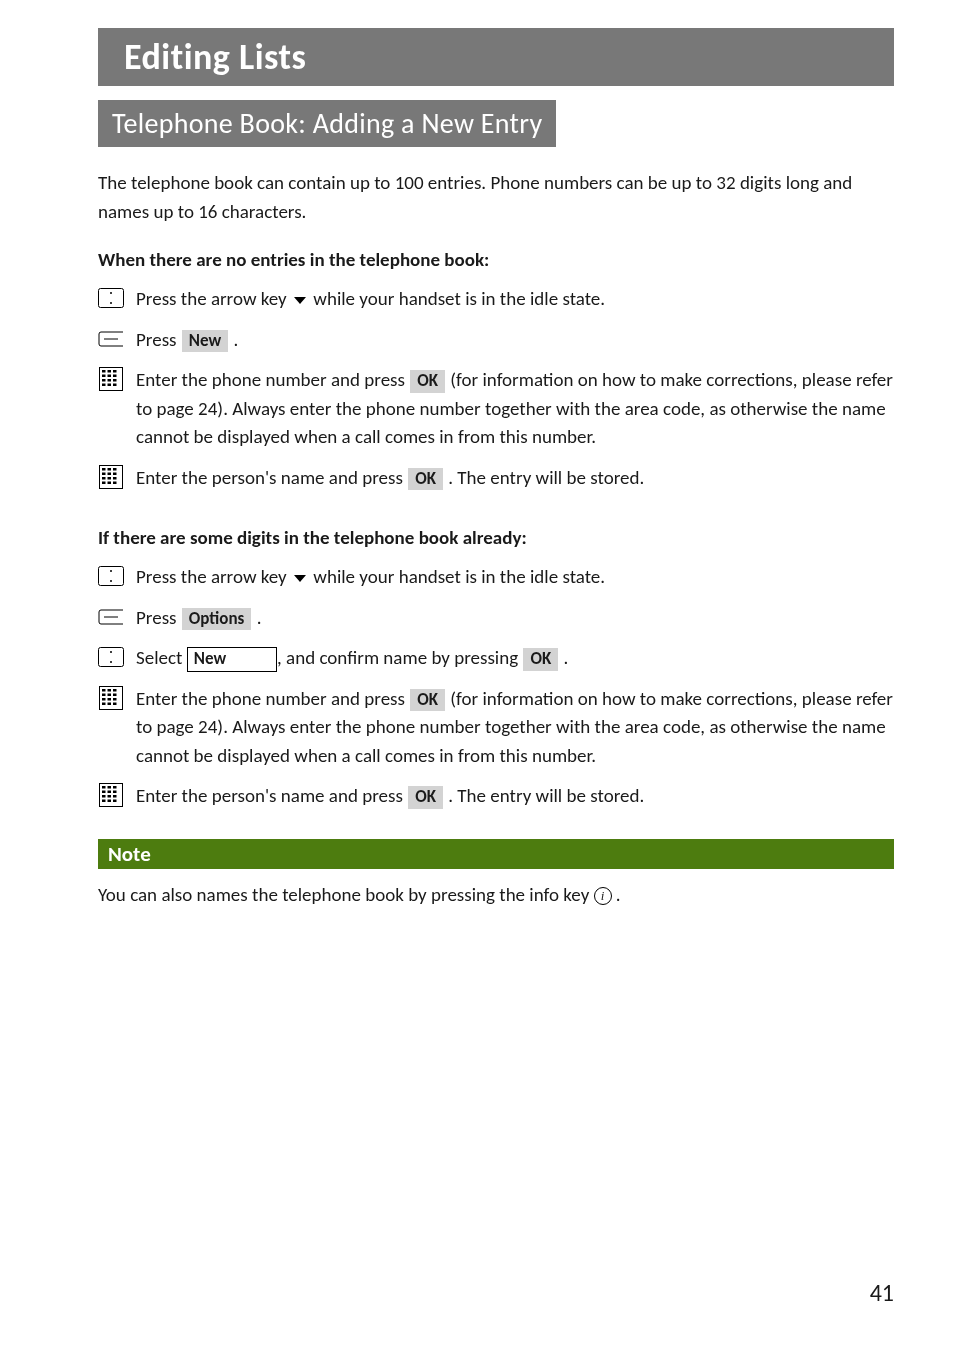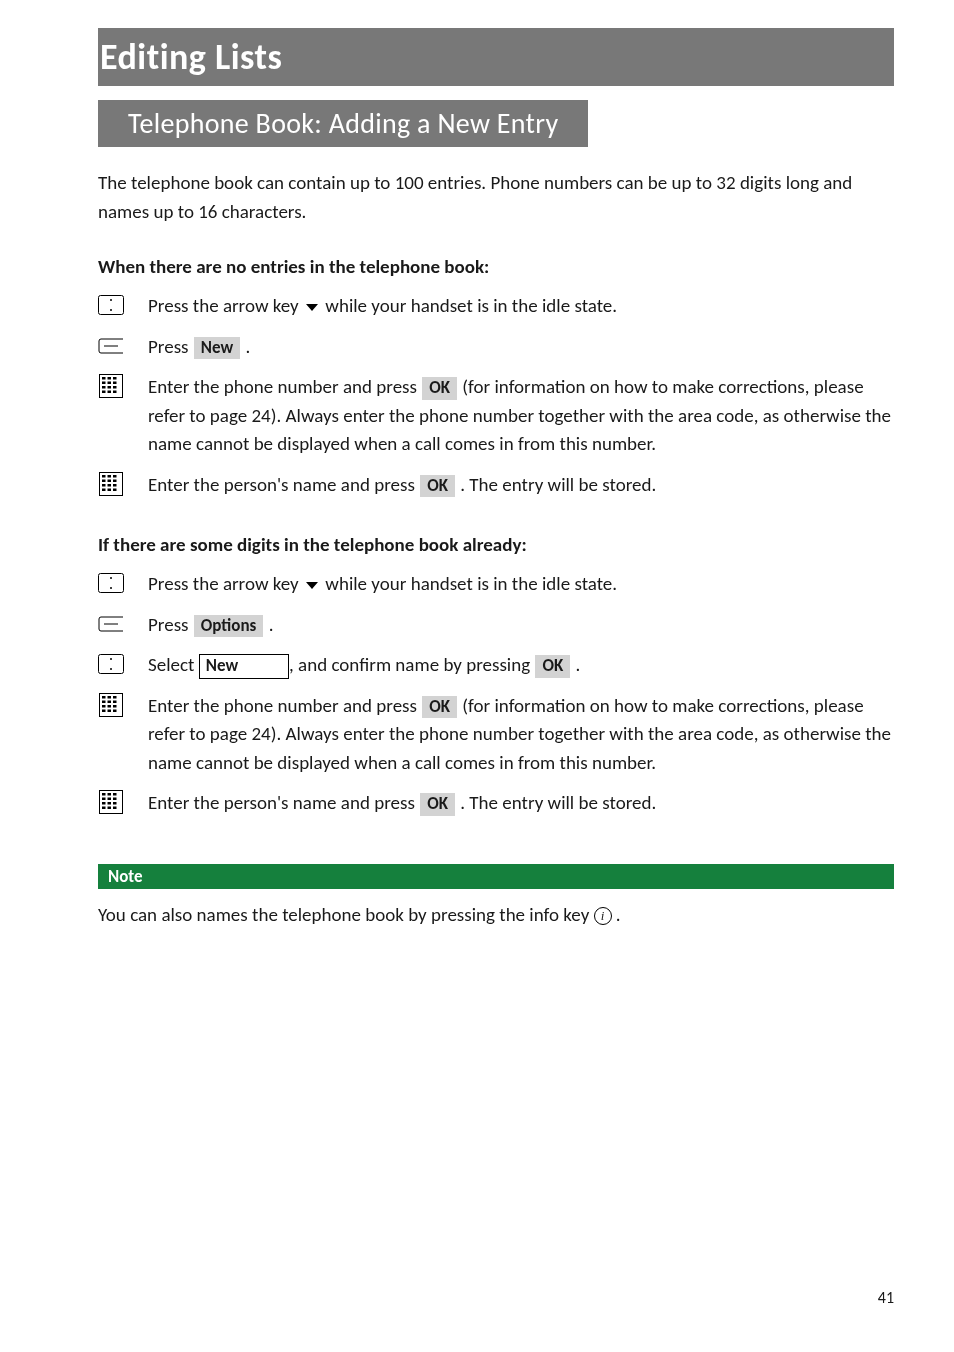--- a/index.html
+++ b/index.html
@@ -7,56 +7,56 @@
       font-family: 'Myriad Pro', Calibri, Arial, sans-serif;
       background: #fff;
       color: #1a1a1a;
       padding: 28px 60px 40px 98px;
       width: 954px;
       height: 1352px;
       position: relative;
     }
     .main-heading-bar {
       background: #787878;
-      padding: 7px 2px;
+      padding: 7px 26px;
       margin-bottom: 14px;
     }
     .main-heading {
       color: #fff;
       font-size: 36px;
       font-weight: 700;
       letter-spacing: 0.5px;
     }
     .sub-heading-bar {
       background: #787878;
-      padding: 6px 30px;
+      padding: 6px 14px;
       margin-bottom: 22px;
       display: inline-block;
     }
     .sub-heading {
       color: #fff;
       font-size: 28px;
       font-weight: 400;
       letter-spacing: 0.3px;
     }
     .intro-text {
       font-size: 19px;
       line-height: 1.5;
-      margin-bottom: 29px;
+      margin-bottom: 22px;
     }
     .section-label {
       font-size: 19px;
       font-weight: 700;
       margin-bottom: 14px;
       margin-top: 4px;
     }
     .step-row {
       display: flex;
       align-items: flex-start;
-      gap: 24px;
+      gap: 12px;
       margin-bottom: 12px;
       font-size: 19px;
       line-height: 1.5;
     }
     .step-icon {
       flex-shrink: 0;
       width: 26px;
       height: 22px;
       margin-top: 2px;
       display: flex;
@@ -88,27 +88,27 @@
     .down-triangle {
       display: inline-block;
       width: 0; height: 0;
       border-left: 6px solid transparent;
       border-right: 6px solid transparent;
       border-top: 7px solid #000;
       vertical-align: middle;
       margin: 0 3px;
     }
     .note-bar {
-      background: #15803d;
+      background: #4d7c0f;
       padding: 2px 10px;
-      margin-top: 46px;
+      margin-top: 28px;
       margin-bottom: 14px;
       font-weight: 700;
       color: #fff;
-      font-size: 17px;
+      font-size: 21px;
       display: block;
     }
     .note-text {
       font-size: 19px;
     }
     .info-circle {
       display: inline-flex;
       width: 18px; height: 18px;
       border: 1.2px solid #000;
       border-radius: 50%;
@@ -117,21 +117,21 @@
       vertical-align: middle;
       font-size: 13px;
       font-style: italic;
       font-family: Georgia, serif;
       line-height: 1;
     }
     .page-number {
       position: absolute;
       bottom: 45px;
       right: 60px;
-      font-size: 16px;
+      font-size: 24px;
     }
     .spacer-md { height: 18px; }
     
     .icon-arrow svg, .icon-softkey svg, .icon-keypad svg, .icon-select svg {
       display: block;
     }
   </style>
 </head>
 <body>
 

